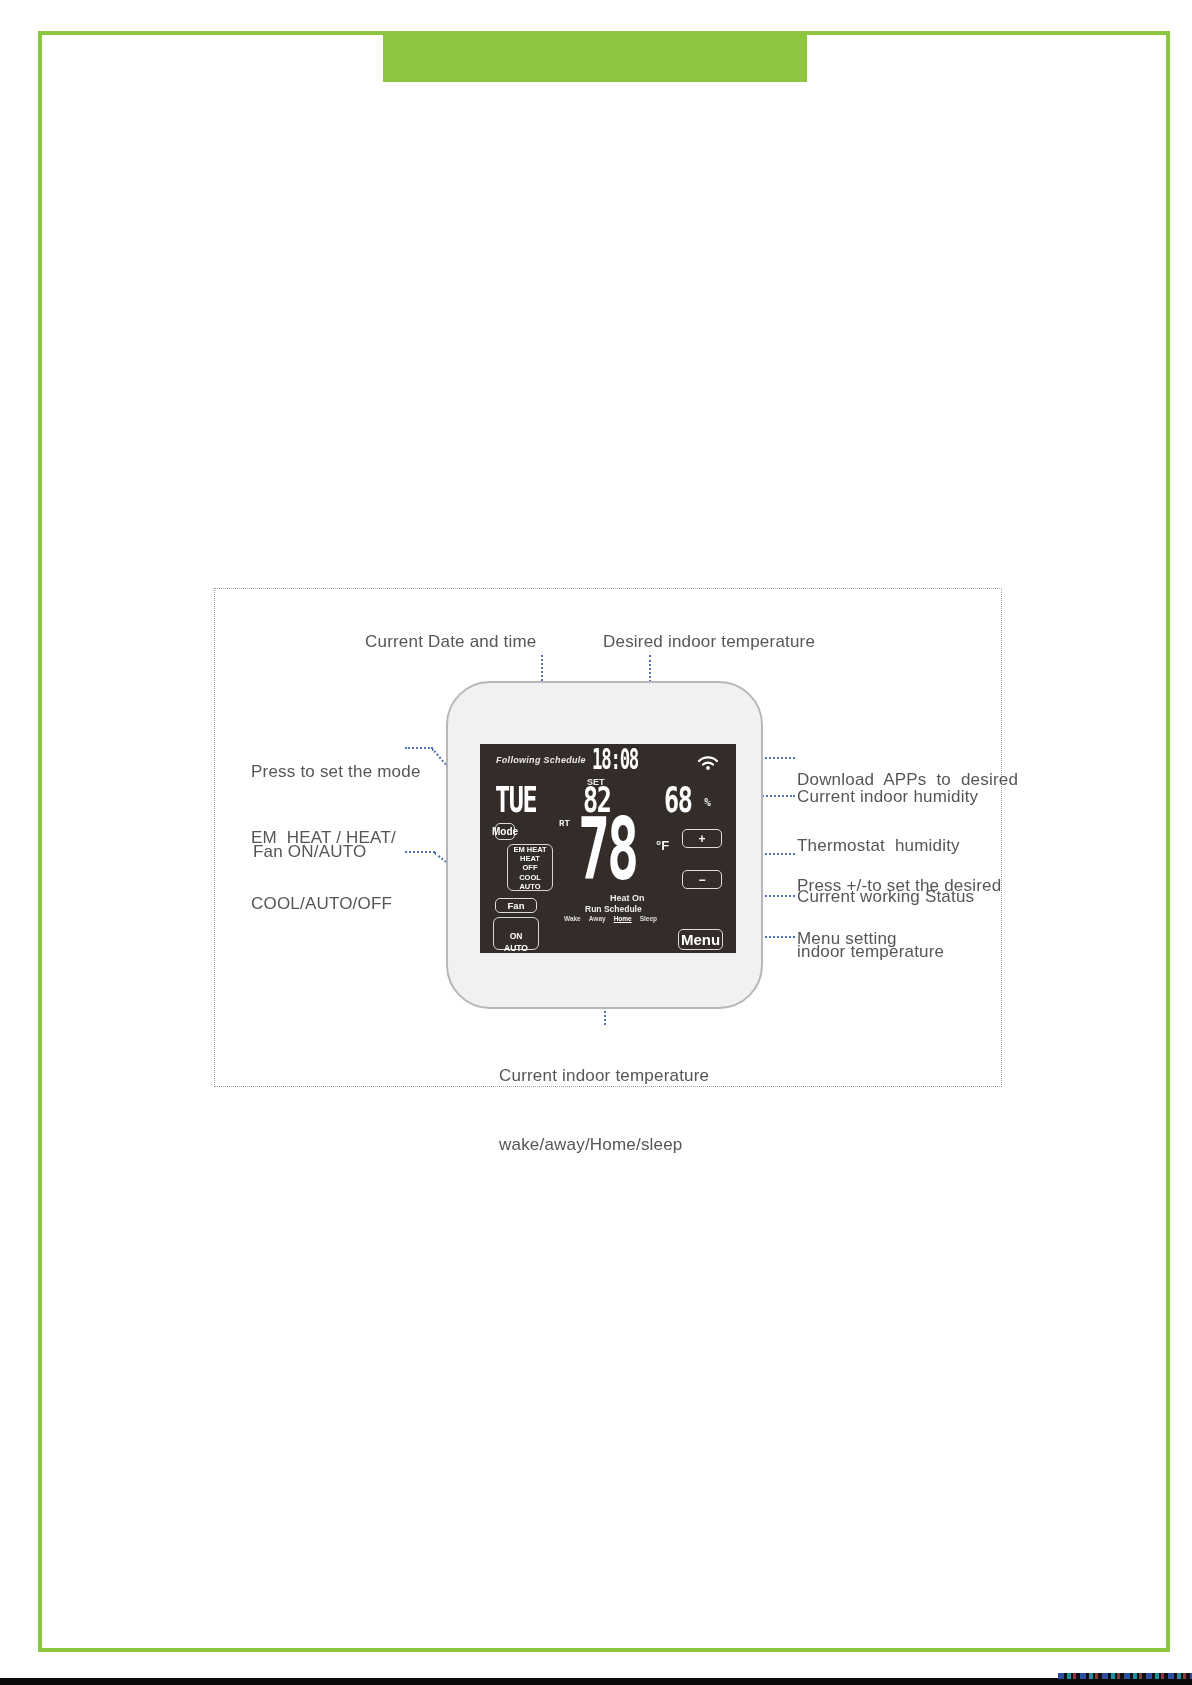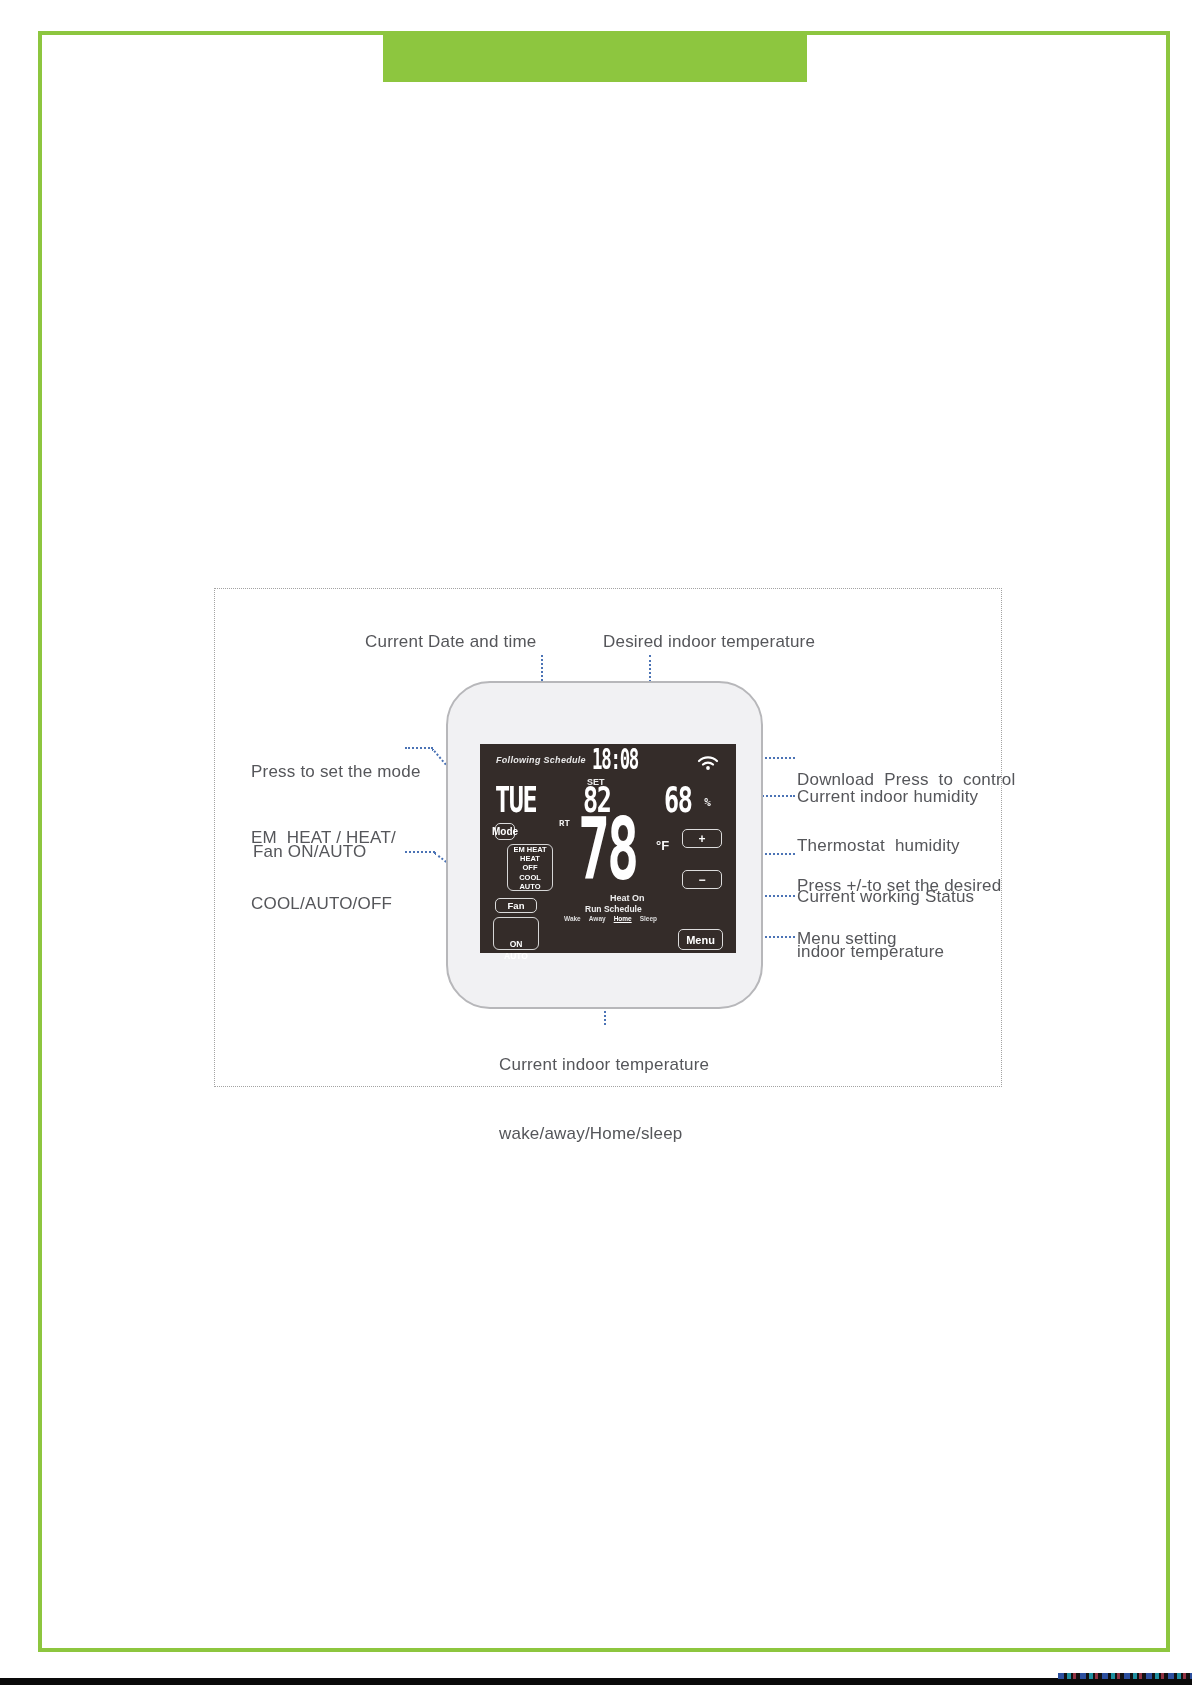--- a/index.html
+++ b/index.html
@@ -60,32 +60,32 @@
     <div class="lbl" style="left:388px;top:42px;">Desired indoor temperature</div>
 
     <div class="lbl" style="left:36px;top:128px;">
       <div>Press to set the mode</div>
       <div>EM  HEAT / HEAT/</div>
       <div>COOL/AUTO/OFF</div>
     </div>
     <div class="lbl" style="left:38px;top:252px;">Fan ON/AUTO</div>
 
     <div class="lbl justified" style="left:582px;top:136px;">
-      <div>Download Press to control</div>
+      <div>Download APPs to desired</div>
       <div>Thermostat humidity</div>
     </div>
     <div class="lbl" style="left:582px;top:197px;">Current indoor humidity</div>
     <div class="lbl" style="left:582px;top:242px;">
       <div>Press +/-to set the desired</div>
       <div>indoor temperature</div>
     </div>
     <div class="lbl" style="left:582px;top:297px;">Current working Status</div>
     <div class="lbl" style="left:582px;top:339px;">Menu setting</div>
 
-    <div class="lbl" style="left:284px;top:418px;line-height:23px;">
+    <div class="lbl" style="left:284px;top:429px;line-height:23px;">
       <div>Current indoor temperature</div>
       <div>wake/away/Home/sleep</div>
     </div>
 
     <div class="dot-v" style="left:326px;top:66px;height:66px;"></div>
     <div class="dot-bracket" style="left:311px;top:132px;width:72px;height:17px;"></div>
     <div class="dot-v" style="left:434px;top:66px;height:143px;"></div>
     <div class="dot-h" style="left:407px;top:209px;width:27px;"></div>
 
     <div class="dot-h" style="left:190px;top:158px;width:28px;"></div>
@@ -157,26 +157,26 @@
         <div class="abs tiny" style="left:105px;top:160px;font-size:8.5px;">Run Schedule</div>
 
         <div class="sched-row" style="left:84px;top:171px;">
           <span class="sched-item">Wake</span>
           <span class="sched-item">Away</span>
           <span class="sched-item active">Home</span>
           <span class="sched-item">Sleep</span>
         </div>
 
         <div class="d-btn" style="left:15px;top:154px;width:42px;height:15px;font-size:9.5px;font-weight:bold;">Fan</div>
-        <div class="d-box" style="left:13px;top:173px;width:46px;height:33px;padding-top:20px;">
+        <div class="d-box" style="left:13px;top:173px;width:46px;height:33px;padding-top:12px;">
           <div class="fan-opt">ON</div>
           <div class="fan-opt">AUTO</div>
         </div>
 
-        <div class="d-btn" style="left:198px;top:185px;width:45px;height:21px;font-size:11px;font-weight:bold;">Menu</div>
+        <div class="d-btn" style="left:198px;top:185px;width:45px;height:21px;font-size:15px;font-weight:bold;">Menu</div>
 
       </div>
     </div>
 
   </div>
 
   <div class="footer-bar"></div>
   <div class="footer-artifact"></div>
 </div>
 

